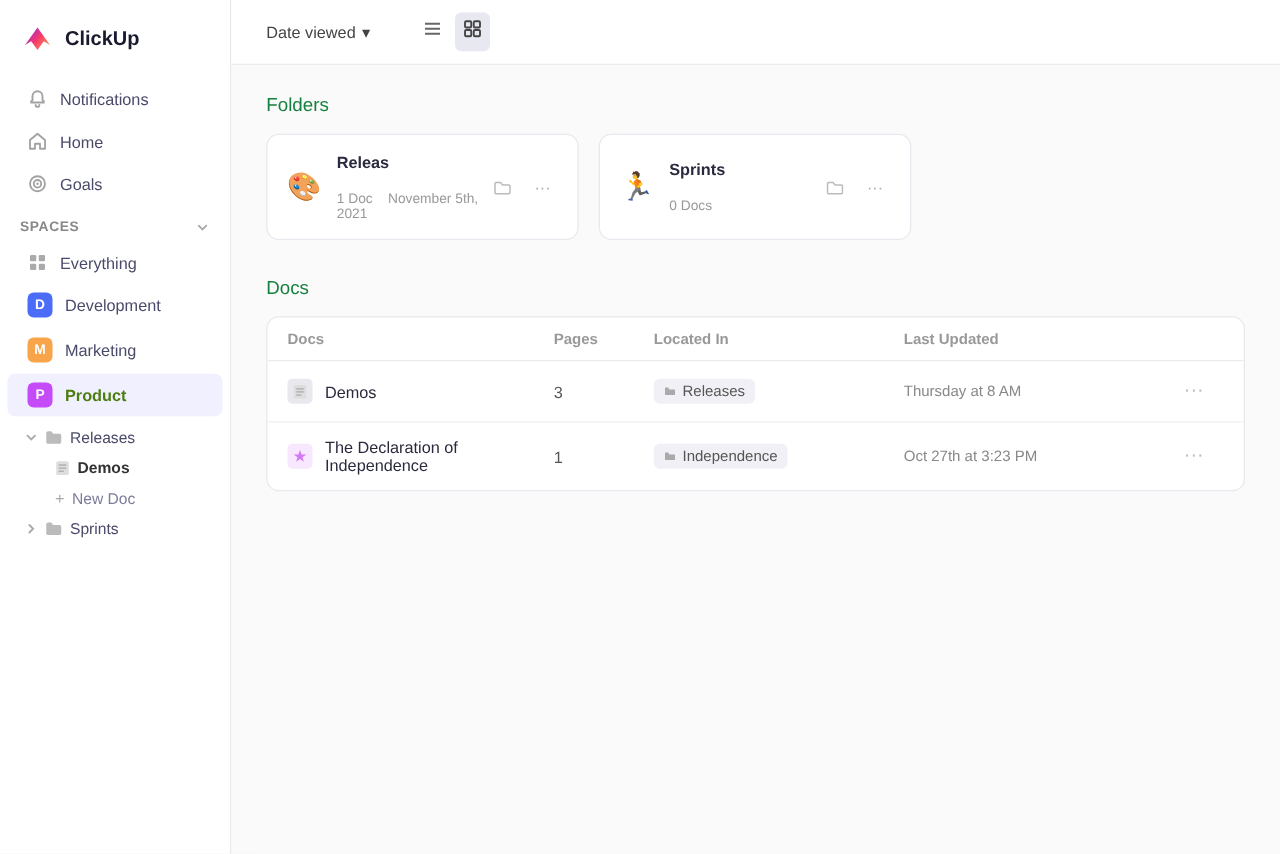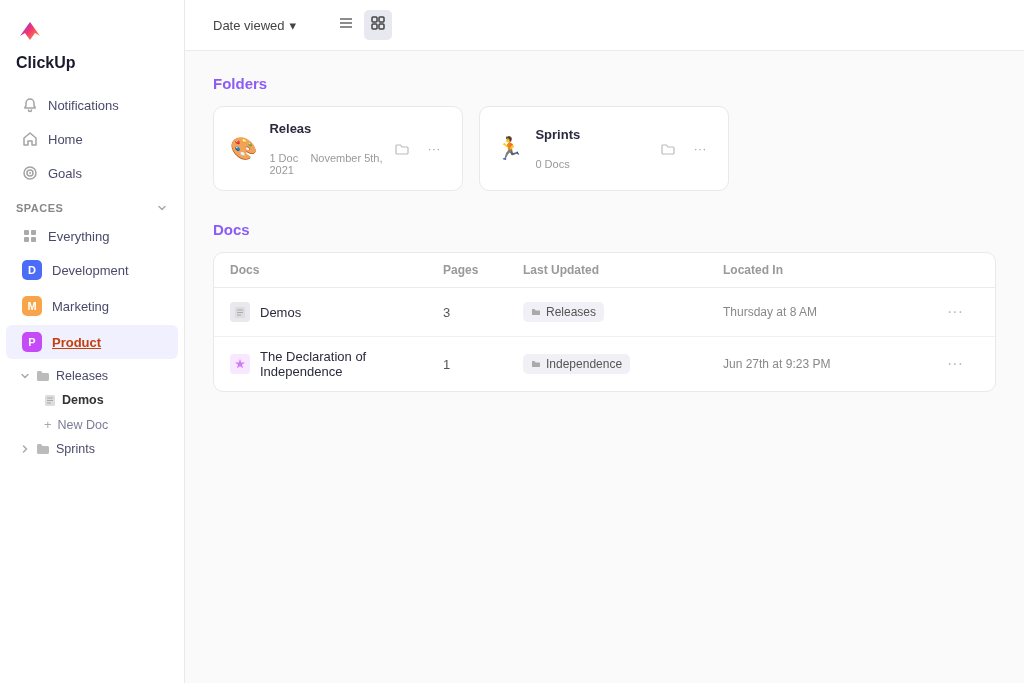--- a/index.html
+++ b/index.html
@@ -11,24 +11,23 @@
       min-width: 185px;
       background: #fff;
       border-right: 1px solid #e8e8e8;
       display: flex;
       flex-direction: column;
       height: 100%;
       padding: 12px 0;
     }
     .logo-area {
       display: flex;
-      align-items: flex-start;
+      align-items: center;
       gap: 8px;
       padding: 6px 16px 16px;
-      flex-direction: column;
     }
     .logo-icon {
       width: 28px;
       height: 28px;
     }
     .logo-text {
       font-size: 16px;
       font-weight: 700;
       color: #1a1a2e;
     }
@@ -73,21 +72,21 @@
       border-radius: 5px;
       display: flex;
       align-items: center;
       justify-content: center;
       font-size: 11px;
       font-weight: 700;
       color: #fff;
       flex-shrink: 0;
     }
     .space-item.active { background: #f0f0ff; }
-    .space-item.active .space-name { color: #c2410c; font-weight: 600; text-decoration: underline; }
+    .space-item.active .space-name { color: #4d7c0f; font-weight: 600; }
 
     
     .tree-section { padding: 4px 0; }
     .tree-item {
       display: flex;
       align-items: center;
       gap: 6px;
       padding: 5px 16px 5px 20px;
       font-size: 12.5px;
       color: #4a4a6a;
@@ -177,22 +176,22 @@
     .view-btn.active { background: #e8e8f0; color: #333; }
 
     
     .content-area {
       padding: 24px 28px;
     }
 
     
     .section-title {
       font-size: 15px;
-      font-weight: 700;
-      color: #8b5cf6;
+      font-weight: 400;
+      color: #15803d;
       margin-bottom: 14px;
     }
     .folders-grid {
       display: flex;
       gap: 16px;
       margin-bottom: 30px;
     }
     .folder-card {
       background: #fff;
       border: 1px solid #e8e8ee;
@@ -517,22 +516,22 @@
       </div>
     </div>
 
     <div>
       <div class="section-title">Docs</div>
       <div class="docs-table">
 
         <div class="docs-table-header">
           <span>Docs</span>
           <span>Pages</span>
+          <span>Located In</span>
           <span>Last Updated</span>
-          <span>Located In</span>
           <span></span>
         </div>
 
         <div class="docs-table-row">
           <div class="doc-name-cell">
             <div class="doc-icon">
               <svg width="12" height="12" viewBox="0 0 12 12" fill="none">
                 <rect x="1" y="1" width="10" height="11" rx="1.5" fill="#ddd"></rect>
                 <line x1="3" y1="4" x2="9" y2="4" stroke="#aaa" stroke-width="1"></line>
                 <line x1="3" y1="6.5" x2="9" y2="6.5" stroke="#aaa" stroke-width="1"></line>
@@ -565,20 +564,20 @@
           </div>
           <span class="doc-pages">1</span>
           <div class="doc-location">
             <span class="location-badge">
               <svg width="10" height="10" viewBox="0 0 10 10" fill="none">
                 <path d="M1 2.5C1 2.22 1.22 2 1.5 2H3.5l1 1.5H8.5C8.78 3.5 9 3.72 9 4V7.5C9 7.78 8.78 8 8.5 8H1.5C1.22 8 1 7.78 1 7.5V2.5z" fill="#aaa"></path>
               </svg>
               <span>Independence</span>
             </span>
           </div>
-          <span class="doc-updated">Jun 27th at 9:23 PM</span>
+          <span class="doc-updated">Oct 27th at 3:23 PM</span>
           <div class="doc-more-btn">···</div>
         </div>
 
       </div>
     </div>
   </div>
 </div>
 
 </body></html>

